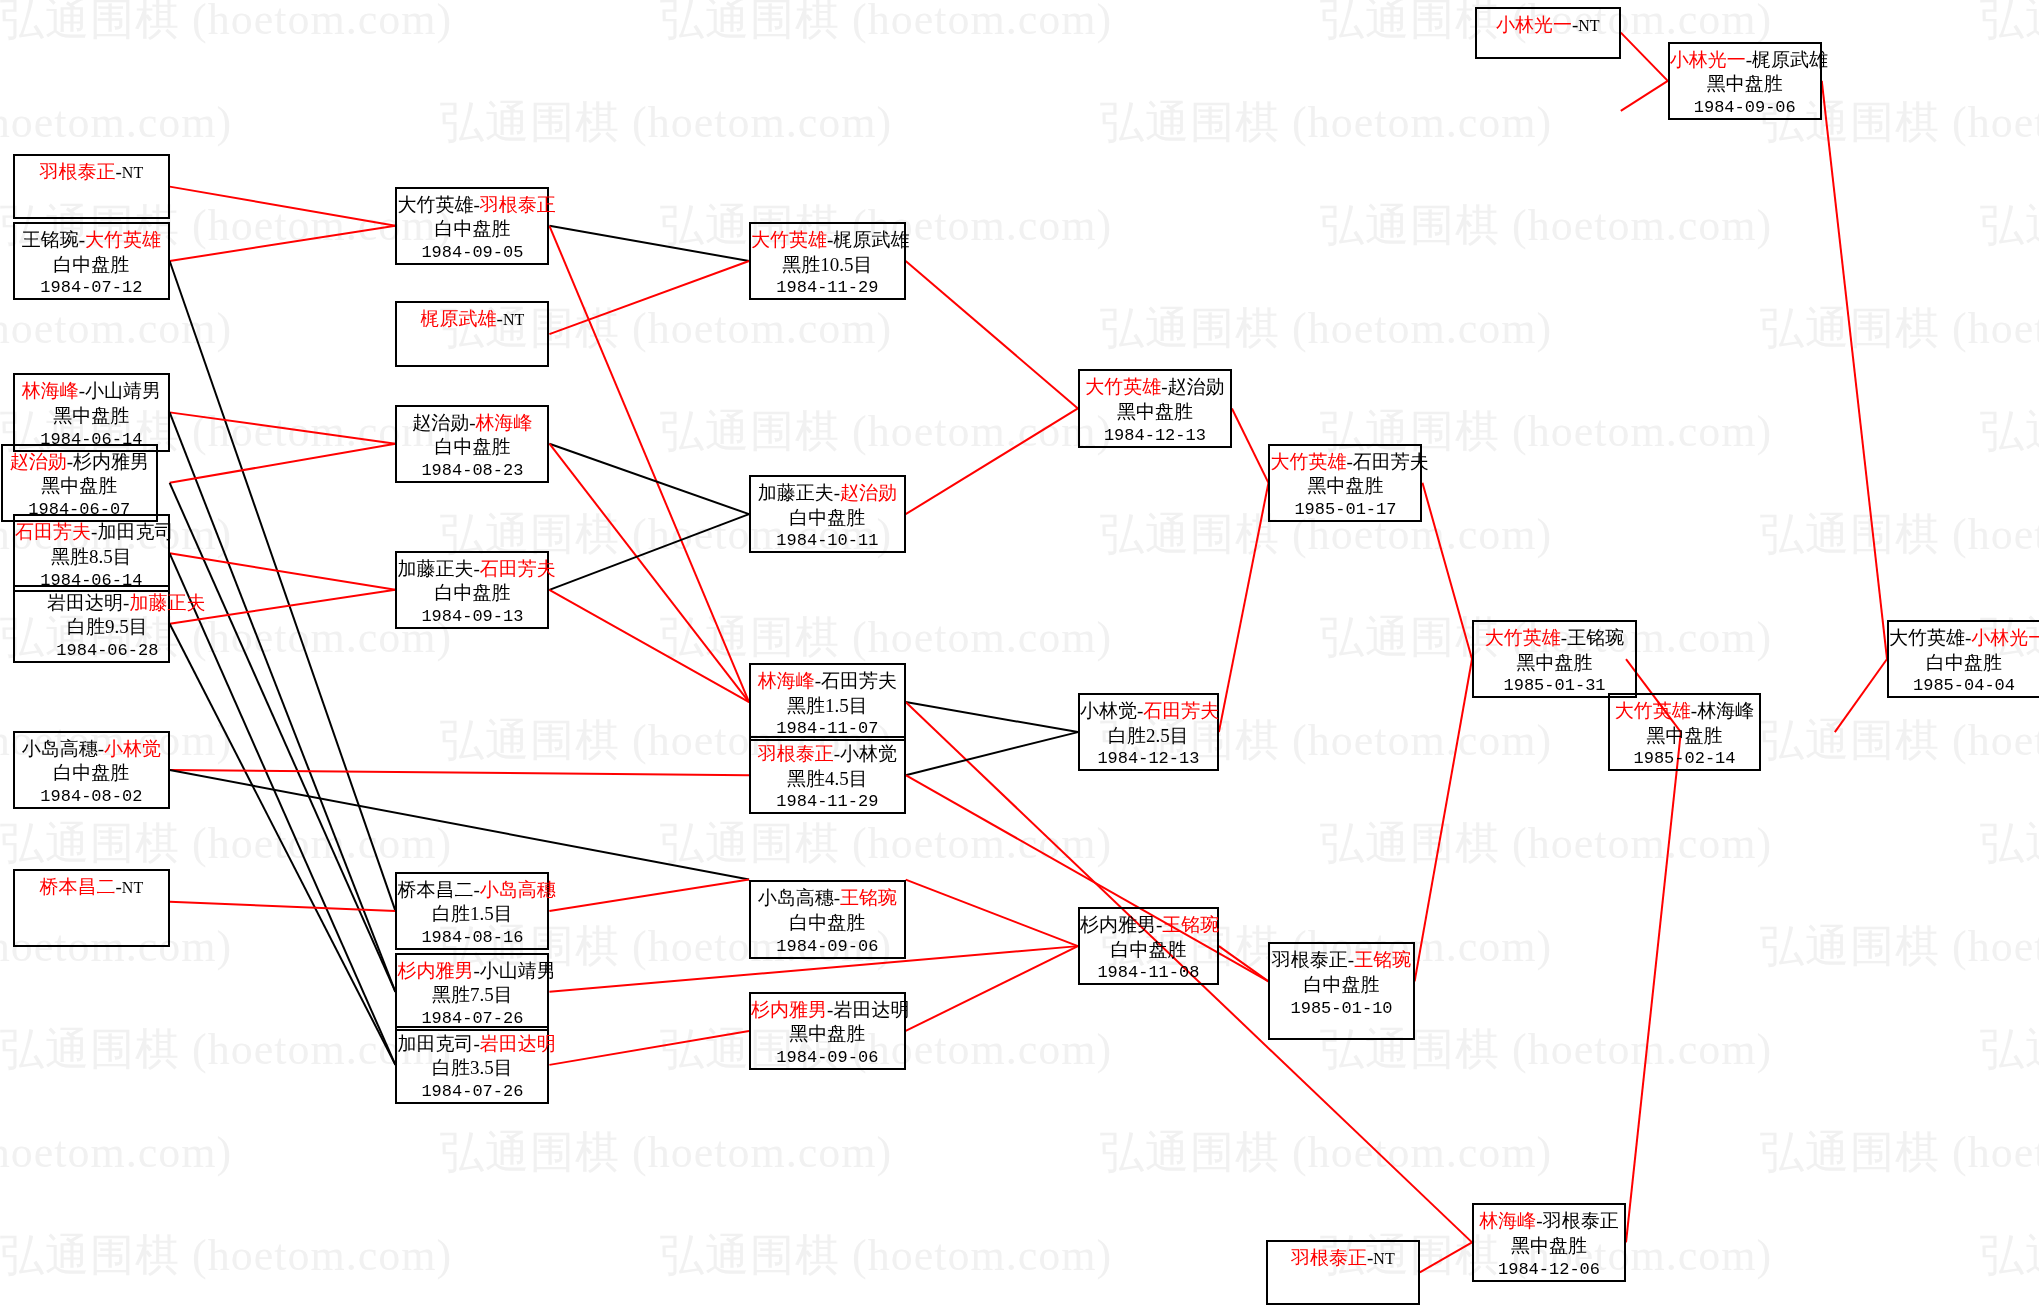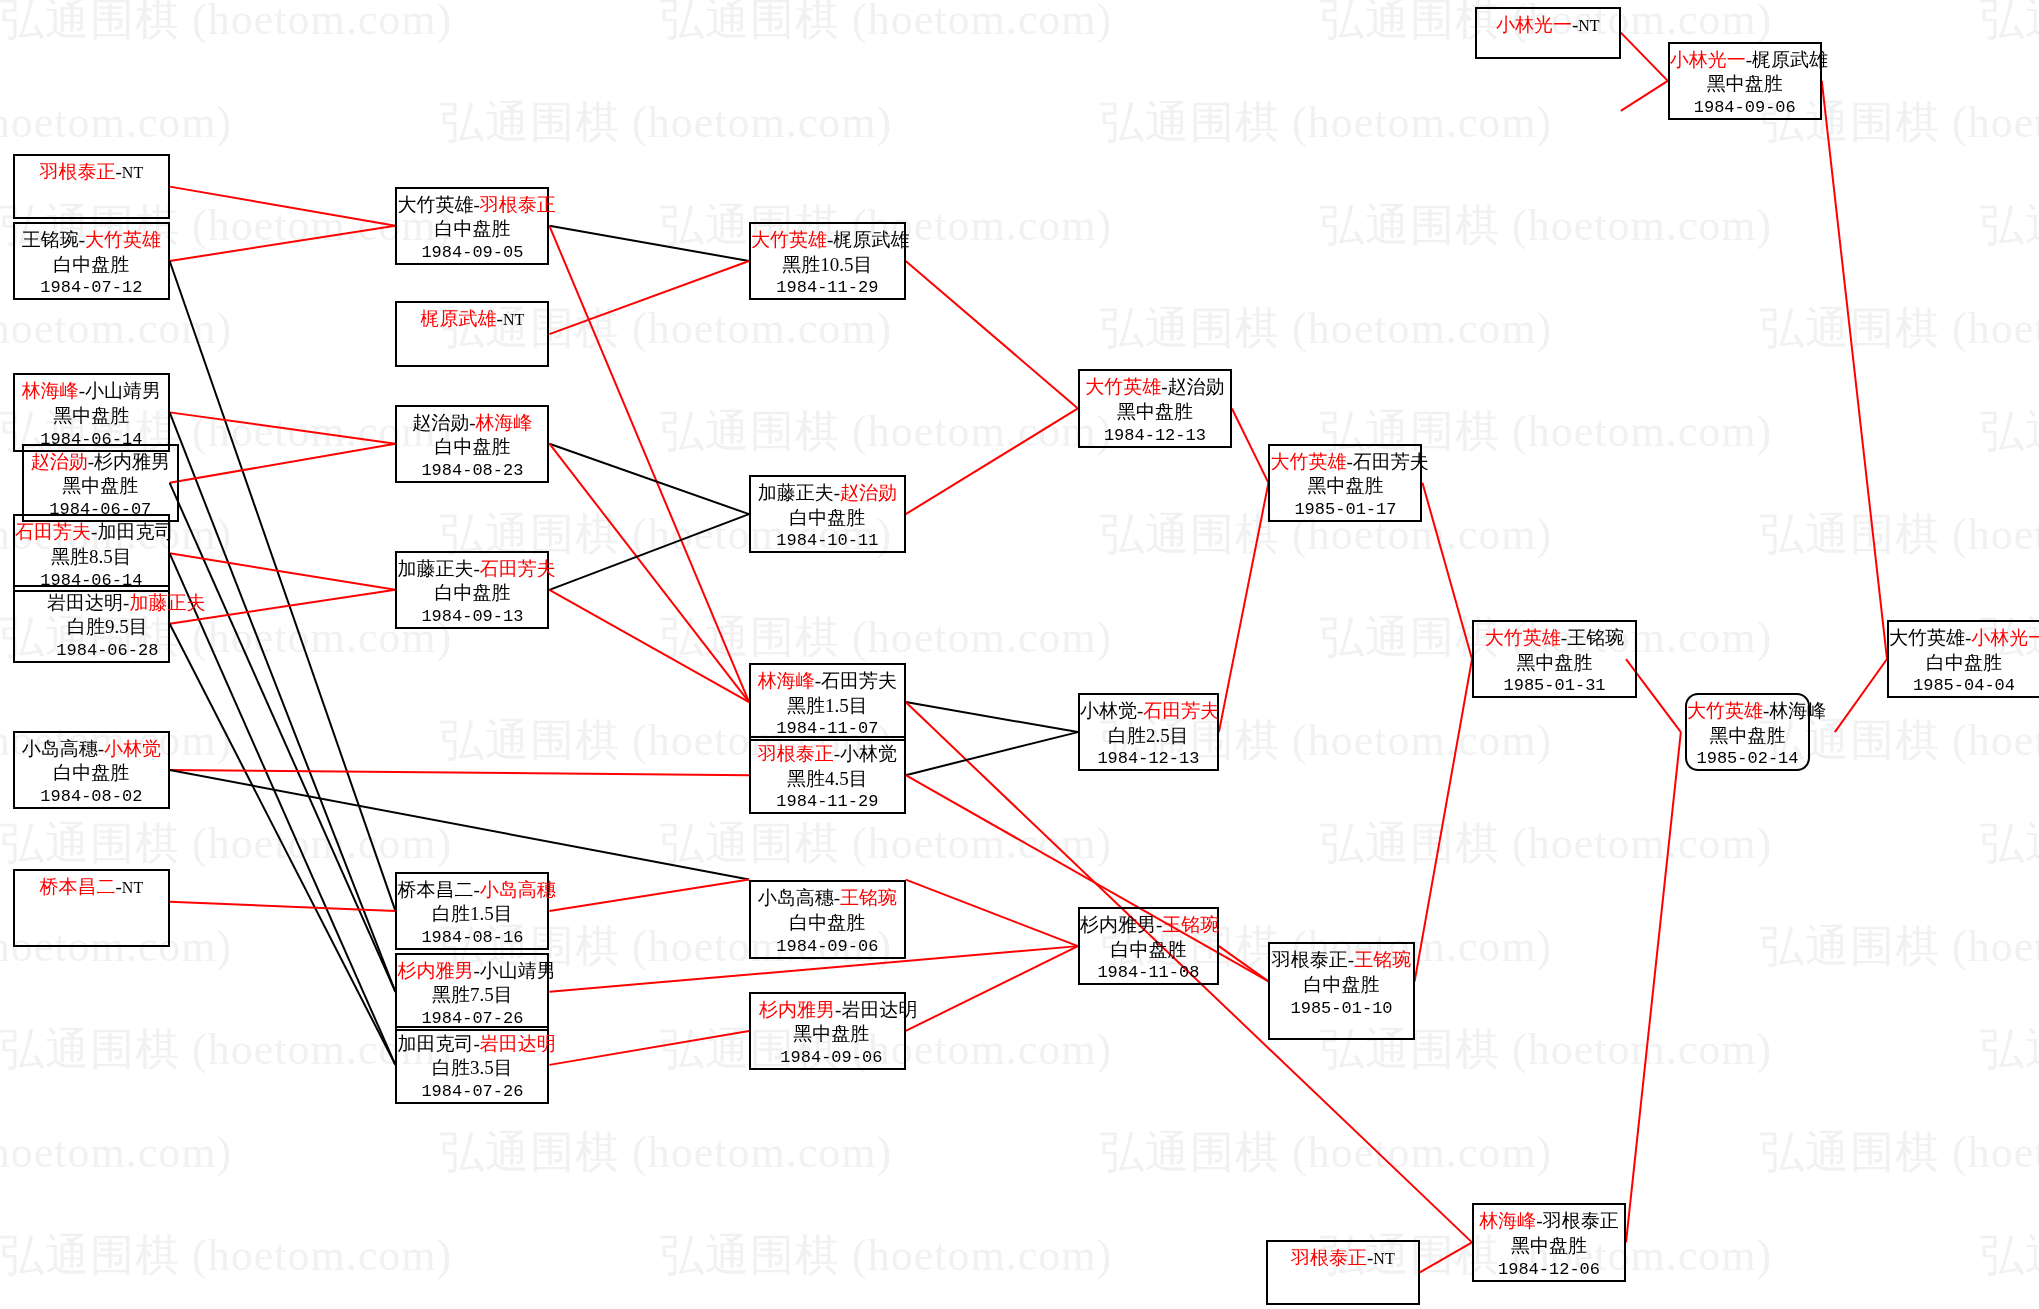--- a/index.html
+++ b/index.html
@@ -175,21 +175,21 @@
       <div class="node" style="left: 13.05px; top: 221.85px; width: 156.6px; height: 78.3px;">
         <span class="ln"><span class="blk">王铭琬</span><span class="blk">-</span><span class="red">大竹英雄</span></span>
         <span class="ln">白中盘胜</span>
         <span class="ln mono">1984-07-12</span>
       </div>
       <div class="node" style="left: 13.05px; top: 373.23px; width: 156.6px; height: 78.3px;">
         <span class="ln"><span class="red">林海峰</span><span class="blk">-</span><span class="blk">小山靖男</span></span>
         <span class="ln">黑中盘胜</span>
         <span class="ln mono">1984-06-14</span>
       </div>
-      <div class="node" style="left: 22px; top: 443.7px; width: 156.6px; height: 78.3px;">
+      <div class="node" style="left: 1px; top: 443.7px; width: 156.6px; height: 78.3px;">
         <span class="ln"><span class="red">赵治勋</span><span class="blk">-</span><span class="blk">杉内雅男</span></span>
         <span class="ln">黑中盘胜</span>
         <span class="ln mono">1984-06-07</span>
       </div>
       <div class="node" style="left: 13.05px; top: 514.17px; width: 156.6px; height: 78.3px;">
         <span class="ln"><span class="red">石田芳夫</span><span class="blk">-</span><span class="blk">加田克司</span></span>
         <span class="ln">黑胜8.5目</span>
         <span class="ln mono">1984-06-14</span>
       </div>
       <div class="node" style="left: 13.05px; top: 584.64px; width: 156.6px; height: 78.3px; padding-left: 32px;">
@@ -256,21 +256,21 @@
       <div class="node" style="left: 749.07px; top: 736.02px; width: 156.6px; height: 78.3px;">
         <span class="ln"><span class="red">羽根泰正</span><span class="blk">-</span><span class="blk">小林觉</span></span>
         <span class="ln">黑胜4.5目</span>
         <span class="ln mono">1984-11-29</span>
       </div>
       <div class="node" style="left: 749.07px; top: 840.42px; width: 156.6px; height: 78.3px; margin-top: 40px;">
         <span class="ln"><span class="blk">小岛高穗</span><span class="blk">-</span><span class="red">王铭琬</span></span>
         <span class="ln">白中盘胜</span>
         <span class="ln mono">1984-09-06</span>
       </div>
-      <div class="node" style="left: 749.07px; top: 991.8px; width: 156.6px; height: 78.3px; padding-left: 8px;">
+      <div class="node" style="left: 749.07px; top: 991.8px; width: 156.6px; height: 78.3px;">
         <span class="ln"><span class="red">杉内雅男</span><span class="blk">-</span><span class="blk">岩田达明</span></span>
         <span class="ln">黑中盘胜</span>
         <span class="ln mono">1984-09-06</span>
       </div>
       <div class="node" style="left: 1077.93px; top: 369.315px; width: 153.99px; height: 78.3px;">
         <span class="ln"><span class="red">大竹英雄</span><span class="blk">-</span><span class="blk">赵治勋</span></span>
         <span class="ln">黑中盘胜</span>
         <span class="ln mono">1984-12-13</span>
       </div>
       <div class="node" style="left: 1077.93px; top: 692.955px; width: 140.94px; height: 78.3px;">
@@ -299,21 +299,21 @@
         <span class="ln mono">1985-01-31</span>
       </div>
       <div class="node" style="left: 1472.04px; top: 1203.21px; width: 153.99px; height: 78.3px;">
         <span class="ln"><span class="red">林海峰</span><span class="blk">-</span><span class="blk">羽根泰正</span></span>
         <span class="ln">黑中盘胜</span>
         <span class="ln mono">1984-12-06</span>
       </div>
       <div class="node bye" style="left: 1265.85px; top: 1239.75px; width: 153.99px; height: 65.25px;">
         <span class="ln"><span class="red">羽根泰正</span><span class="blk">-</span><span class="blk nt">NT</span></span>
       </div>
-      <div class="node" style="left: 1685px; top: 692.955px; width: 125px; height: 78.3px; border-radius: 13px;">
+      <div class="node" style="left: 1608px; top: 692.955px; width: 153px; height: 78.3px;">
         <span class="ln"><span class="red">大竹英雄</span><span class="blk">-</span><span class="blk">林海峰</span></span>
         <span class="ln">黑中盘胜</span>
         <span class="ln mono">1985-02-14</span>
       </div>
       <div class="node bye" style="left: 1474.65px; top: 6.525px; width: 146.16px; height: 52.2px;">
         <span class="ln"><span class="red">小林光一</span><span class="blk">-</span><span class="blk nt">NT</span></span>
       </div>
       <div class="node" style="left: 1667.79px; top: 41.76px; width: 153.99px; height: 78.3px;">
         <span class="ln"><span class="red">小林光一</span><span class="blk">-</span><span class="blk">梶原武雄</span></span>
         <span class="ln">黑中盘胜</span>

